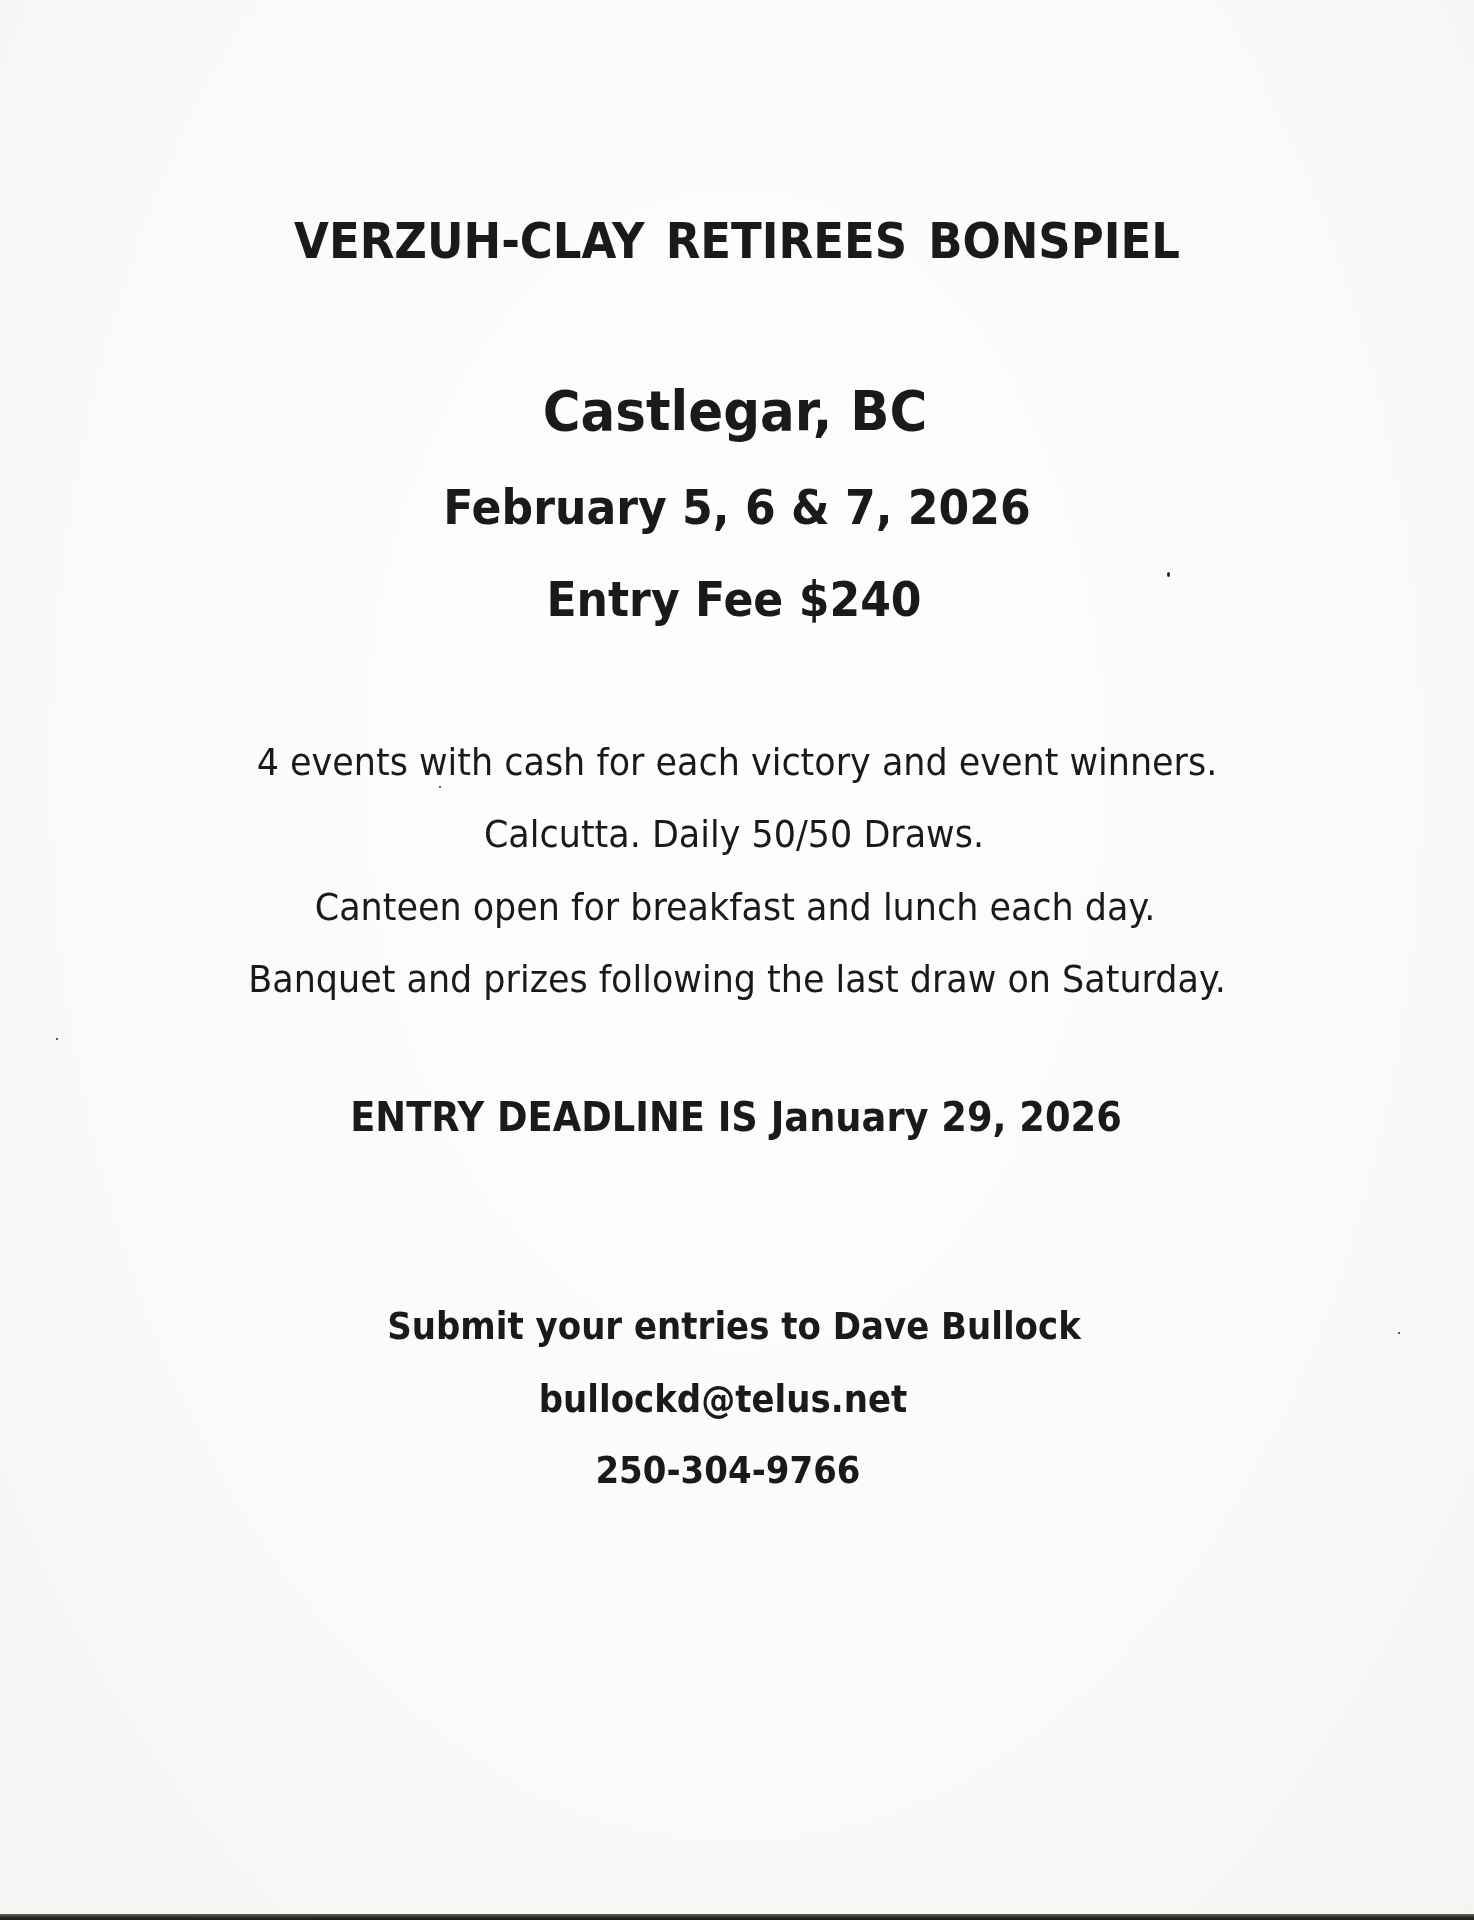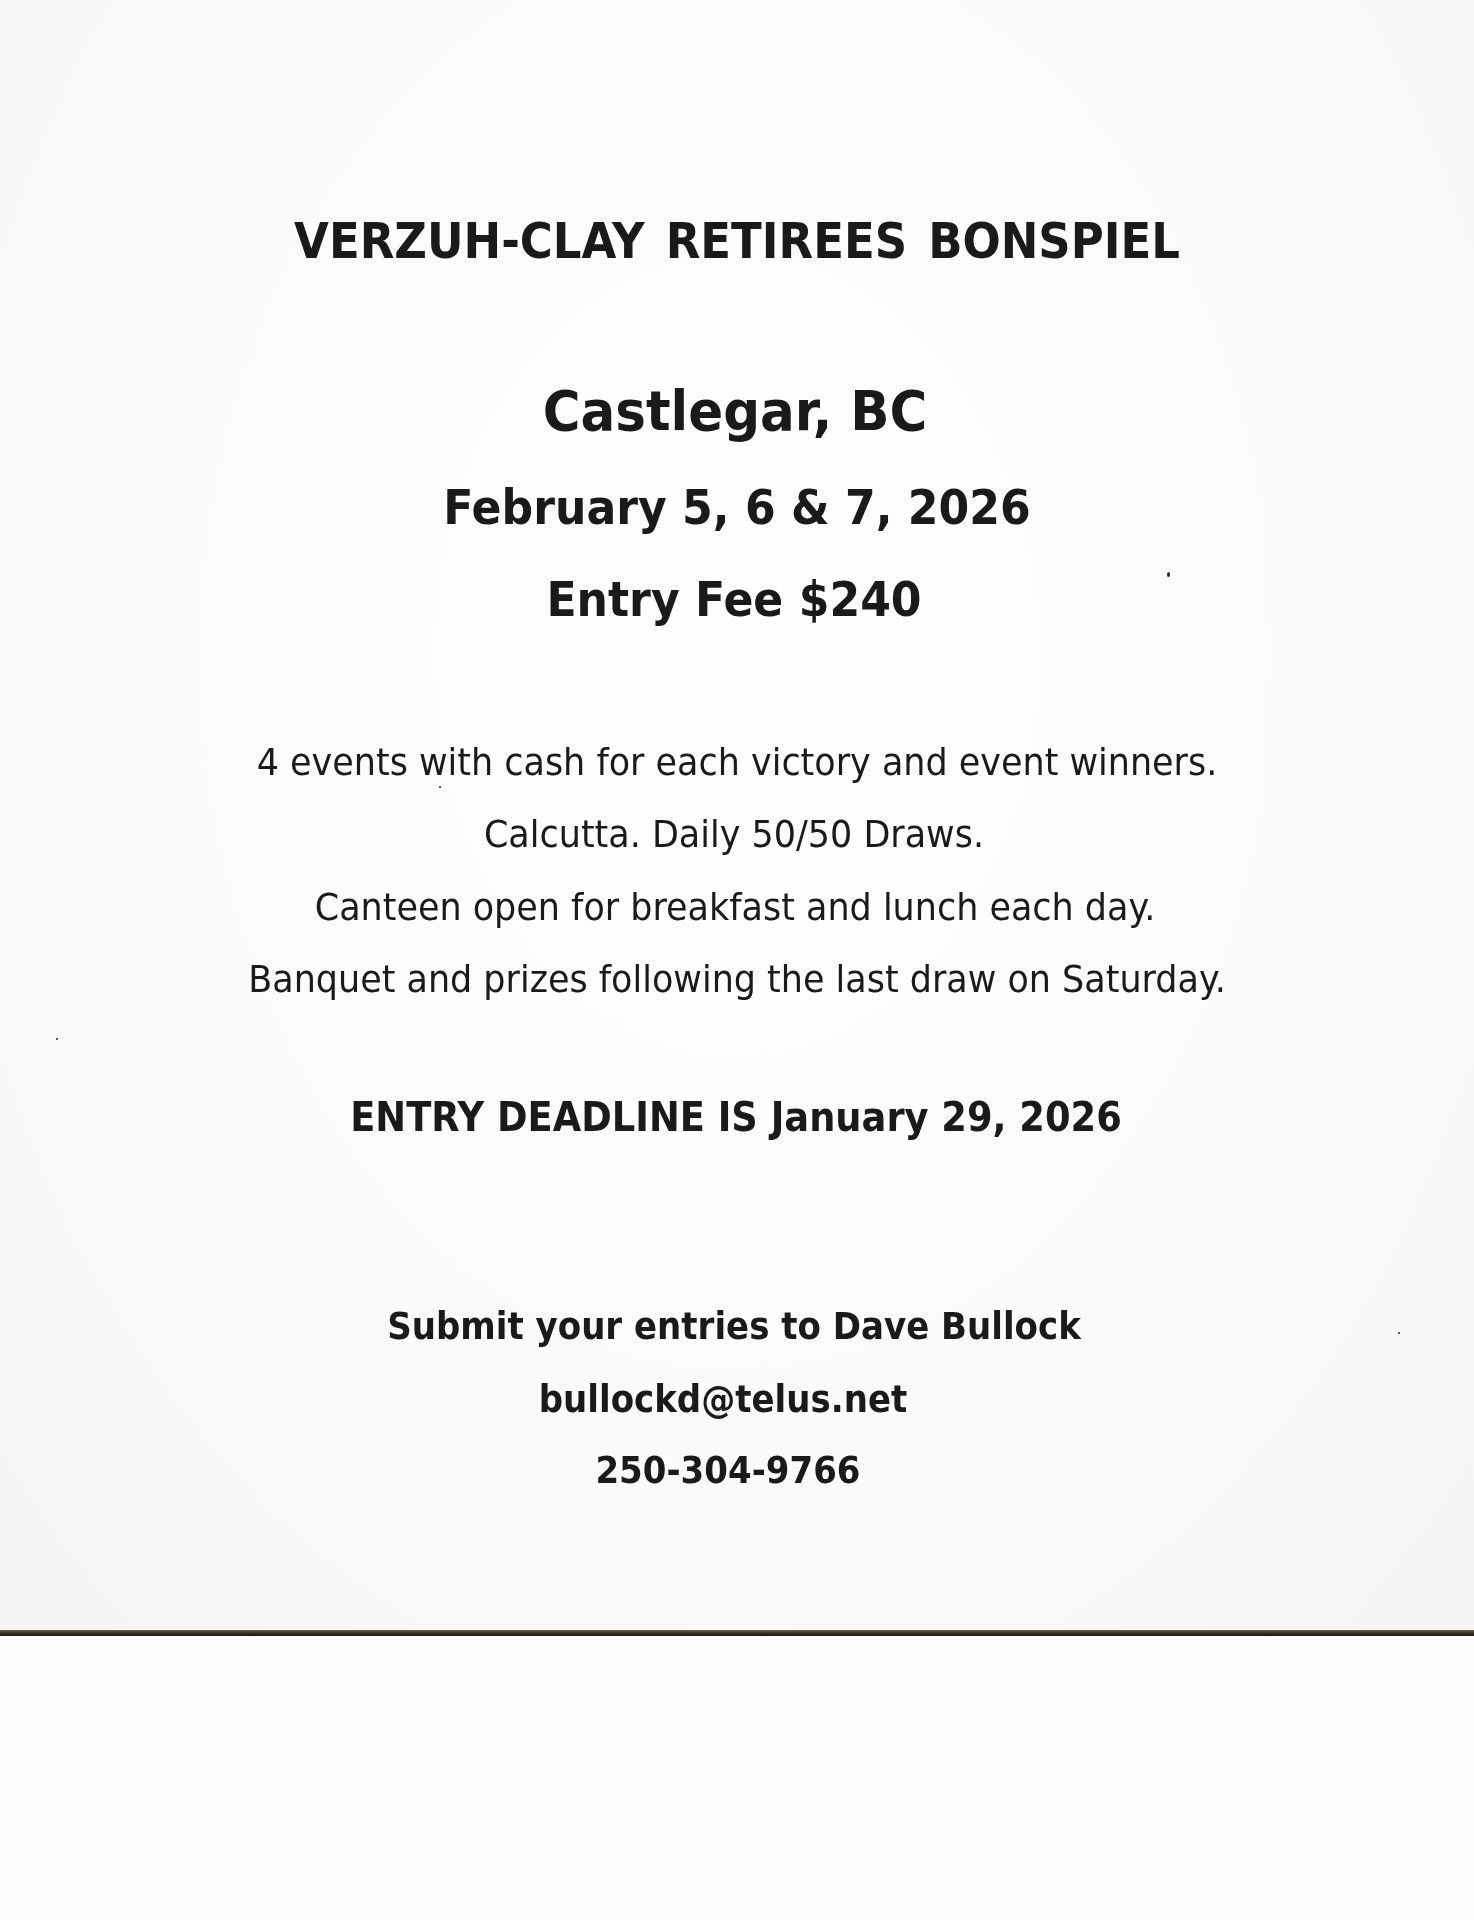--- a/index.html
+++ b/index.html
@@ -12,21 +12,21 @@
       background: #fbfbfa;
       position: relative;
       overflow: hidden;
       color: #1a1a1a;
       font-family: "DejaVu Sans", sans-serif;
     }
     .page {
       position: absolute;
       left: 0; top: 0;
       width: 1474px;
-      height: 1636px;
+      height: 1920px;
       background: radial-gradient(ellipse at 50% 40%, #fefefe 0%, #fafaf9 60%, #f4f4f2 100%);
     }
     .line {
       position: absolute;
       left: 0;
       width: 1474px;
       text-align: center;
       white-space: nowrap;
       letter-spacing: 0px;
     }

